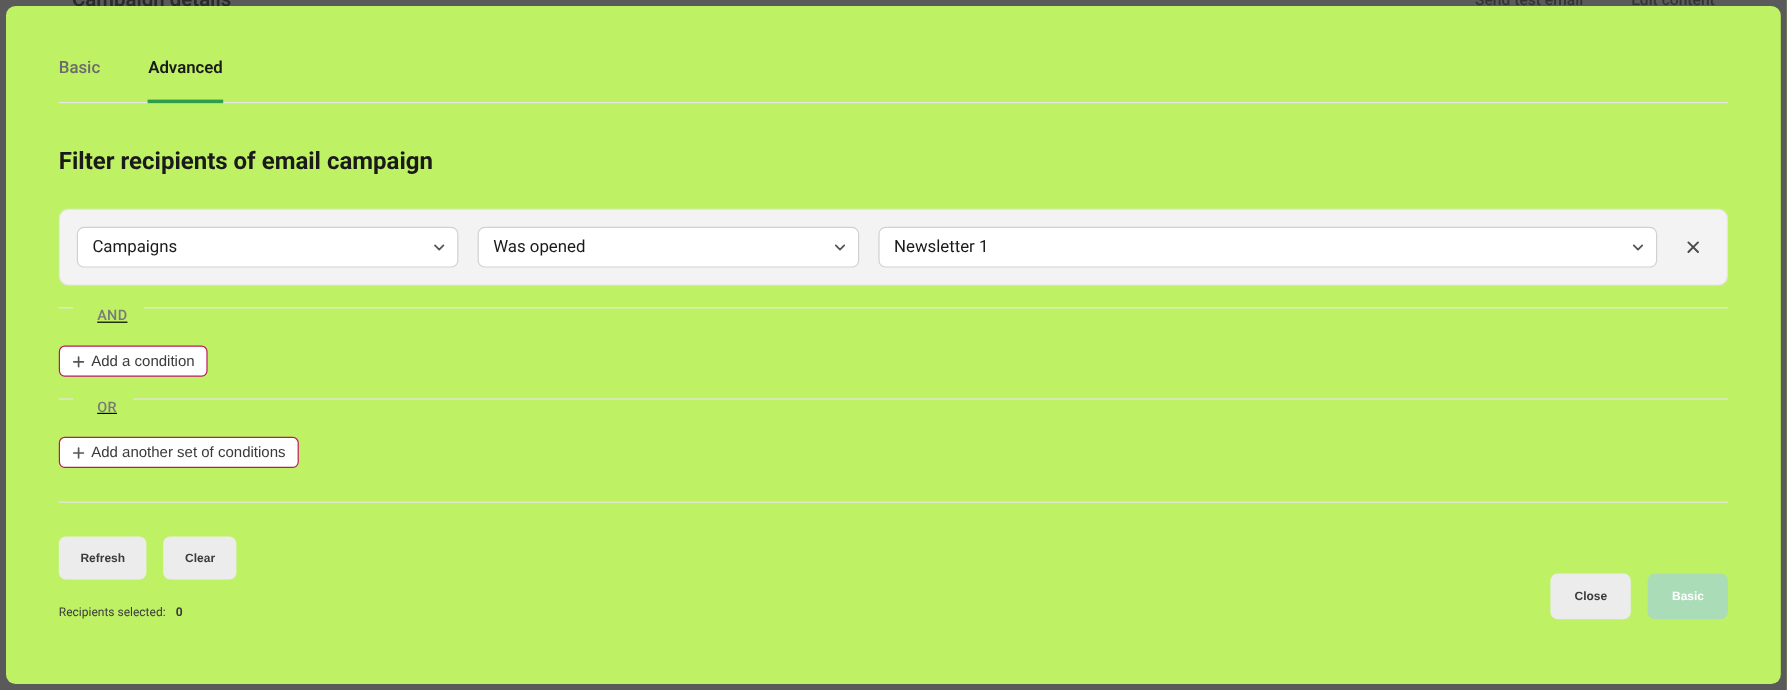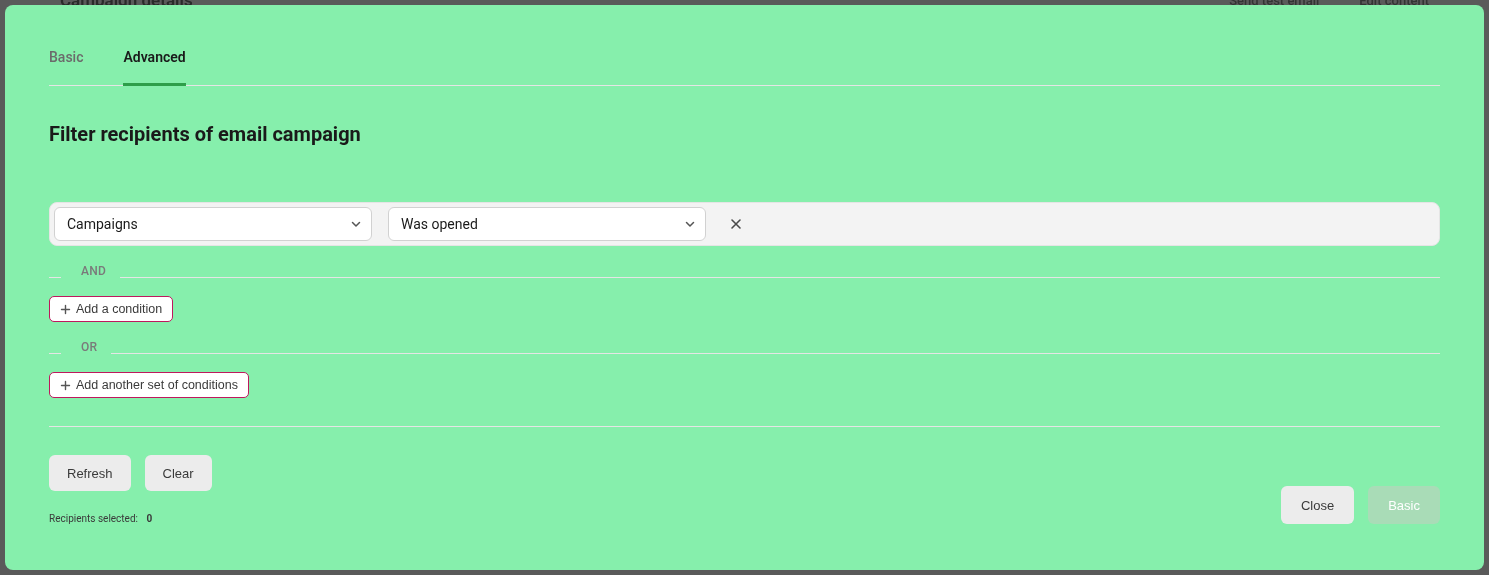--- a/index.html
+++ b/index.html
@@ -45,21 +45,21 @@
       font-weight: 500;
       color: #333;
     }
 
     .modal {
       position: absolute;
       top: 5px;
       left: 5px;
       right: 5px;
       bottom: 5px;
-      background: #86efac;
+      background: #bef264;
       border-radius: 8px;
       display: flex;
       flex-direction: column;
       padding: 0 44px;
       overflow: hidden;
     }
 
     .tabs {
       display: flex;
       gap: 40px;
@@ -88,25 +88,24 @@
       font-weight: 700;
       color: #1a1a1a;
       margin-top: 36px;
       margin-bottom: 28px;
     }
 
     .condition-group {
       background: #f3f3f3;
       border: 1px solid #e5e5e5;
       border-radius: 8px;
-      padding: 4px;
+      padding: 14px;
       display: flex;
       gap: 16px;
       align-items: center;
-      margin-top: 28px;
     }
 
     .select-wrap {
       position: relative;
       flex: 0 0 auto;
     }
 
     .select-wrap.field { width: 318px; }
     .select-wrap.operator { width: 318px; }
     .select-wrap.value { flex: 1; }
@@ -141,22 +140,23 @@
       align-items: center;
       justify-content: center;
       cursor: pointer;
       color: #4a4a4a;
       border: none;
       background: transparent;
     }
 
     .divider-row {
       display: flex;
-      align-items: flex-end;
+      align-items: flex-start;
       margin: 18px 0;
+      text-decoration: underline;
     }
 
     .divider-label {
       font-size: 12px;
       font-weight: 500;
       color: #7a7a7a;
       padding: 0 14px 0 20px;
       letter-spacing: 0.3px;
     }
 
@@ -204,22 +204,22 @@
     .footer-right {
       display: flex;
       gap: 14px;
       align-items: center;
     }
 
     .btn {
       height: 38px;
       padding: 0 20px;
       border-radius: 6px;
-      font-size: 13px;
-      font-weight: 400;
+      font-size: 10px;
+      font-weight: 700;
       cursor: pointer;
       border: none;
       display: inline-flex;
       align-items: center;
       justify-content: center;
     }
 
     .btn-secondary {
       background: #ececec;
       color: #3a3a3a;
@@ -277,20 +277,28 @@
     <div class="select-wrap field">
       <div class="select">Campaigns</div>
       <span class="chevron">
         <svg width="12" height="12" viewBox="0 0 12 12">
             <path d="M2.5 4.5 L6 8 L9.5 4.5" stroke="#555" stroke-width="1.5" fill="none" stroke-linecap="round" stroke-linejoin="round"></path>
           </svg>
       </span>
     </div>
     <div class="select-wrap operator">
       <div class="select">Was opened</div>
+      <span class="chevron">
+        <svg width="12" height="12" viewBox="0 0 12 12">
+            <path d="M2.5 4.5 L6 8 L9.5 4.5" stroke="#555" stroke-width="1.5" fill="none" stroke-linecap="round" stroke-linejoin="round"></path>
+          </svg>
+      </span>
+    </div>
+    <div class="select-wrap value">
+      <div class="select">Newsletter 1</div>
       <span class="chevron">
         <svg width="12" height="12" viewBox="0 0 12 12">
             <path d="M2.5 4.5 L6 8 L9.5 4.5" stroke="#555" stroke-width="1.5" fill="none" stroke-linecap="round" stroke-linejoin="round"></path>
           </svg>
       </span>
     </div>
     <button class="remove-btn">
       <span>
         <svg width="14" height="14" viewBox="0 0 14 14">
             <path d="M3 3 L11 11 M11 3 L3 11" stroke="#4a4a4a" stroke-width="1.6" stroke-linecap="round"></path>

